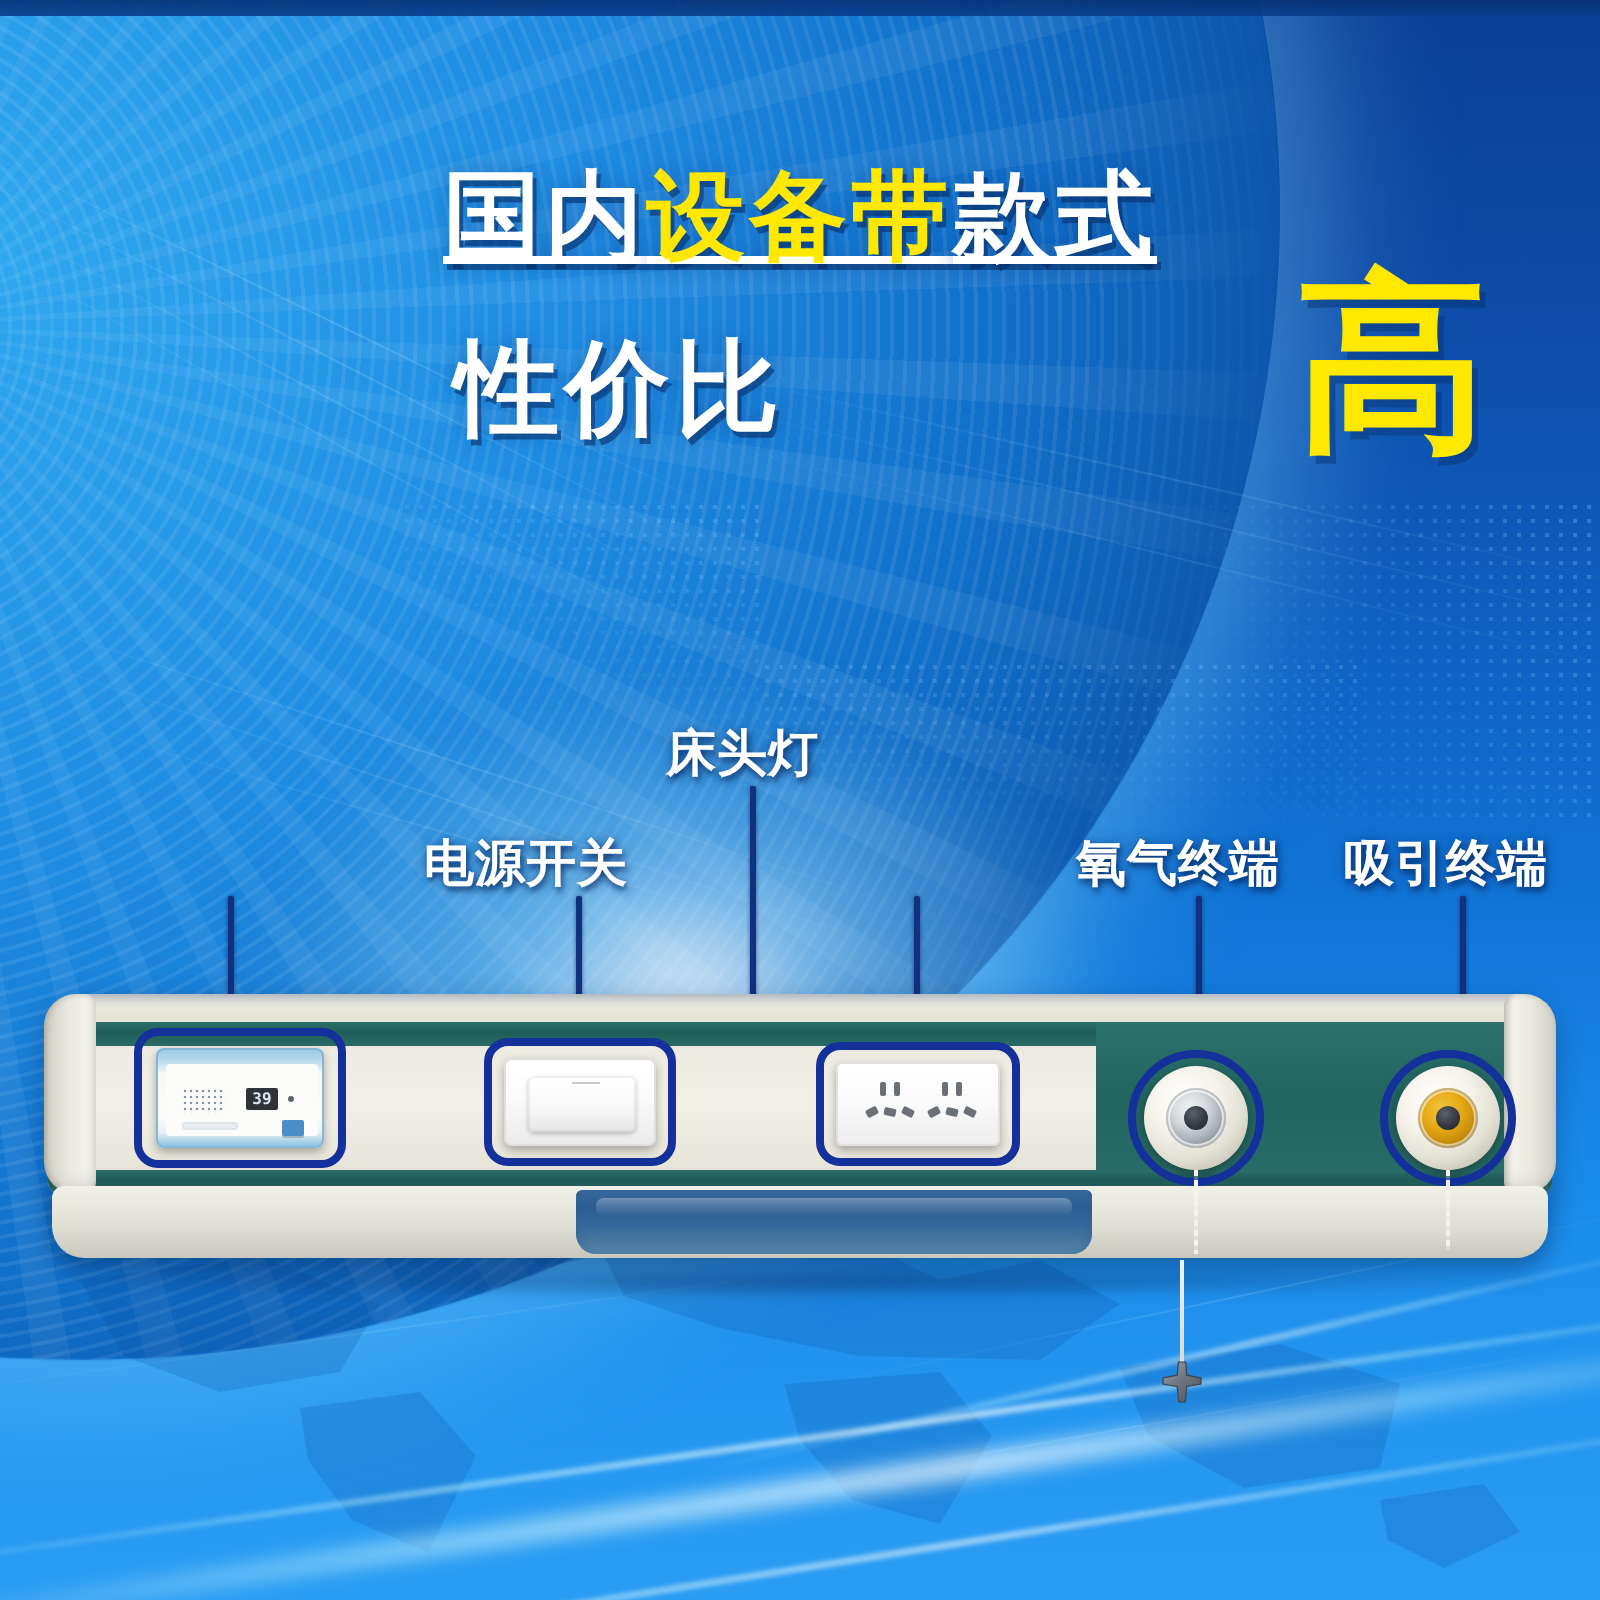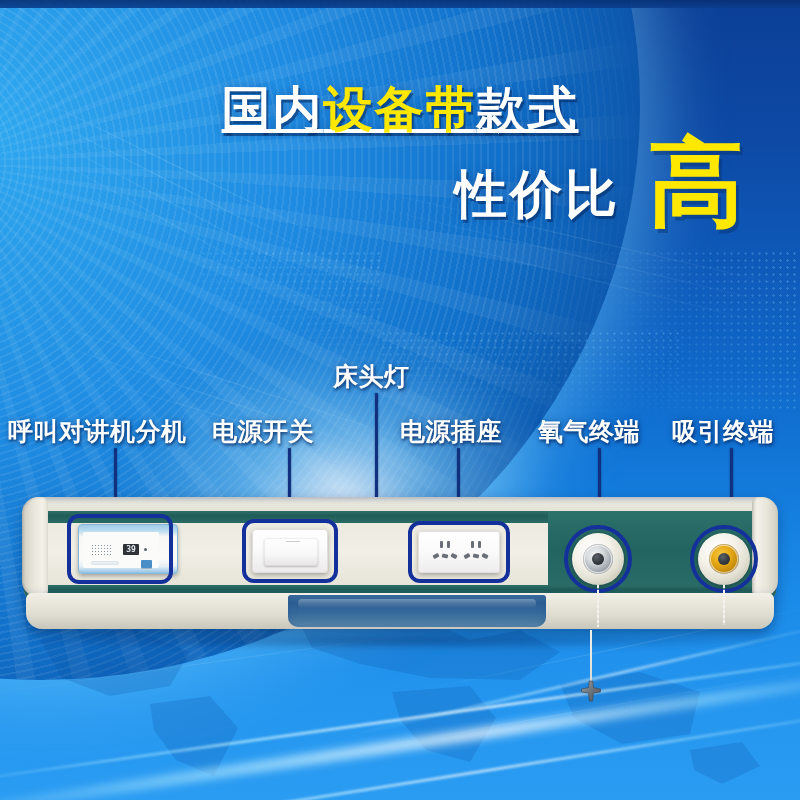--- a/index.html
+++ b/index.html
@@ -85,21 +85,21 @@
     text-shadow:2px 3px 0 rgba(4,40,96,.55), 0 0 10px rgba(10,60,140,.45);
     white-space:nowrap;
     text-decoration:underline;
   }
   .hl-line1 .accent{color:#ffe800;}
   .hl-line2{
     position:absolute;left:0;top:78px;width:800px;
     font-size:52px;font-weight:bold;letter-spacing:3px;
     color:#ffffff;
     text-shadow:2px 3px 0 rgba(4,40,96,.55), 0 0 10px rgba(10,60,140,.45);
-    text-align:right;
+    text-align:center;
     padding-right:180px;
     box-sizing:border-box;
     white-space:nowrap;
   }
   .hl-big{
     position:absolute;left:648px;top:135px;
     font-size:96px;font-weight:bold;line-height:1;
     color:#ffe800;
     text-shadow:3px 4px 0 rgba(6,48,110,.45);
   }
@@ -170,21 +170,21 @@
     position:absolute;border:4px solid #14309a;border-radius:12px;
     box-sizing:border-box;pointer-events:none;
   }
   .hl-circle{
     position:absolute;border:4px solid #14309a;border-radius:50%;
     box-sizing:border-box;pointer-events:none;
   }
 
   
   .intercom{
-    position:absolute;left:78px;top:524px;width:100px;height:50px;
+    position:absolute;left:78px;top:524px;width:84px;height:50px;
     border-radius:4px;
     background:linear-gradient(180deg,#9ecbe8 0%,#b9dcf0 12%,#f7f7f5 24%,#fbfbfa 70%,#e6eff6 86%,#8fc2e4 100%);
     box-shadow:0 2px 4px rgba(0,0,0,.3);
     border:1px solid #86b7d8;box-sizing:border-box;
   }
   .ic-face{position:absolute;left:4px;top:7px;width:76px;height:36px;background:#fbfbf9;border-radius:2px;}
   .ic-grille{
     position:absolute;left:8px;top:12px;width:22px;height:13px;
     background-image:radial-gradient(rgba(110,130,150,.85) .7px, rgba(0,0,0,0) .8px);
     background-size:3px 3px;
@@ -327,30 +327,28 @@
   <div class="streak" style="top:676px;left:330px;width:540px;transform:rotate(-13deg);opacity:.5;"></div>
 
   <div class="headline">
     <div class="hl-line1">
       <span>国内</span><span class="accent">设备带</span><span>款式</span>
     </div>
     <div class="hl-line2">性价比</div>
   </div>
   <div class="hl-big">高</div>
 
-  <div class="callout" style="left:8px;top:415px;">呼叫对讲机分机</div>
   <div class="leader" style="left:114px;top:448px;height:74px;"></div>
 
   <div class="callout" style="left:212px;top:415px;">电源开关</div>
   <div class="leader" style="left:288px;top:448px;height:78px;"></div>
 
   <div class="callout" style="left:333px;top:360px;">床头灯</div>
   <div class="leader" style="left:375px;top:393px;height:208px;"></div>
 
-  <div class="callout" style="left:400px;top:415px;">电源插座</div>
   <div class="leader" style="left:457px;top:448px;height:80px;"></div>
 
   <div class="callout" style="left:538px;top:415px;font-family:Liberation Mono, monospace;">氧气终端</div>
   <div class="leader" style="left:598px;top:448px;height:84px;"></div>
 
   <div class="callout" style="left:672px;top:415px;">吸引终端</div>
   <div class="leader" style="left:730px;top:448px;height:84px;"></div>
 
   <div class="bhu-shadow"></div>
 

